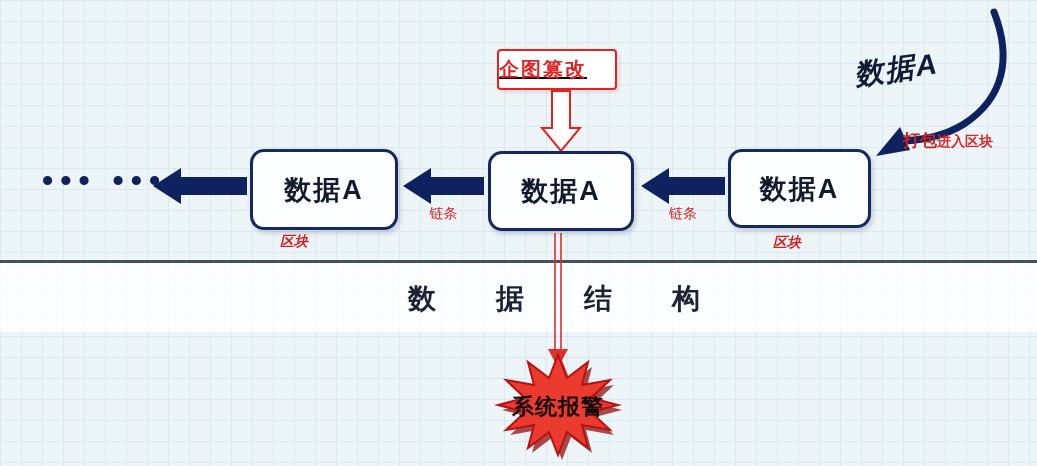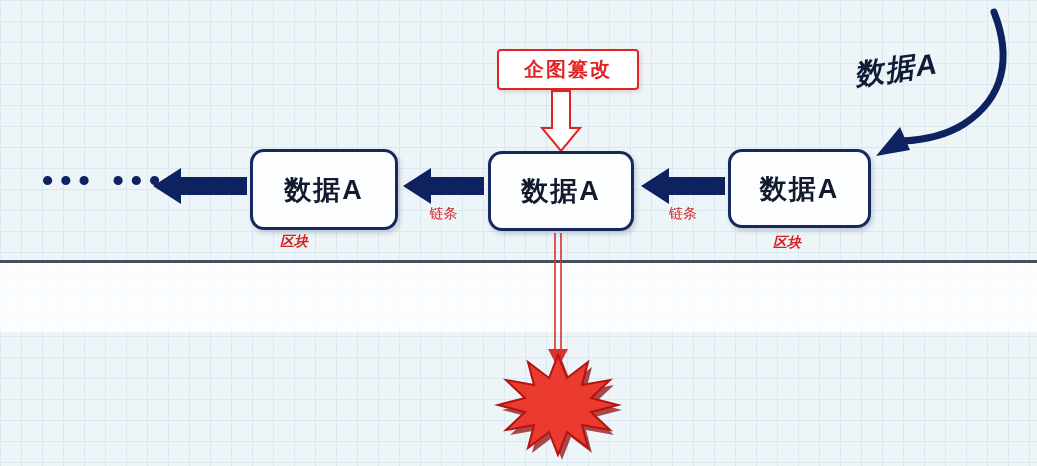--- a/index.html
+++ b/index.html
@@ -39,26 +39,27 @@
     font-size:14px;font-weight:700;color:#d42020;text-align:center;font-style:italic;
   }
   .chain-label{
     font-size:14px;font-weight:400;color:#d42020;text-align:center;
   }
   .dots{
     font-size:32px;font-weight:900;color:#0e2260;letter-spacing:7px;white-space:nowrap;
   }
   .tamper-box{
     box-sizing:border-box;
-    left:497px;top:49px;width:142px;height:41px;
+    left:497px;top:49px;width:120px;height:41px;
     background:#ffffff;
     border:2px solid #e02424;
     border-radius:4px;
-    display:flex;align-items:center;justify-content:center;
+    display:flex;align-items:center;
     box-shadow:2px 2px 4px rgba(150,60,60,0.18);
+    text-decoration:underline;
   }
   .tamper-label{font-size:20px;font-weight:700;color:#e02424;letter-spacing:2px;}
   .title{
     left:408px;top:280px;
     font-size:28px;font-weight:800;color:#1b2233;
     letter-spacing:60px;white-space:nowrap;
   }
   .incoming-data{
     left:854px;top:50px;
     font-size:29px;font-weight:700;font-style:italic;color:#101c35;
@@ -117,16 +118,21 @@
   <div class="abs tag-label" style="left:757px;top:234px;width:60px;">区块</div>
 
   <div class="abs chain-label" style="left:403px;top:205px;width:81px;">链条</div>
   <div class="abs chain-label" style="left:641px;top:205px;width:84px;">链条</div>
 
   <div class="abs tamper-box">
     <span class="tamper-label">企图篡改</span>
   </div>
 
   <div class="abs incoming-data">数据A</div>
+  <div class="abs pack-label">
+    <span class="pack-bold">打包</span><span class="pack-rest">进入区块</span>
+  </div>
 
+  <div class="abs title">数据结构</div>
 
+  <div class="abs alarm-label">系统报警</div>
 
 </div>
 
 </body></html>

